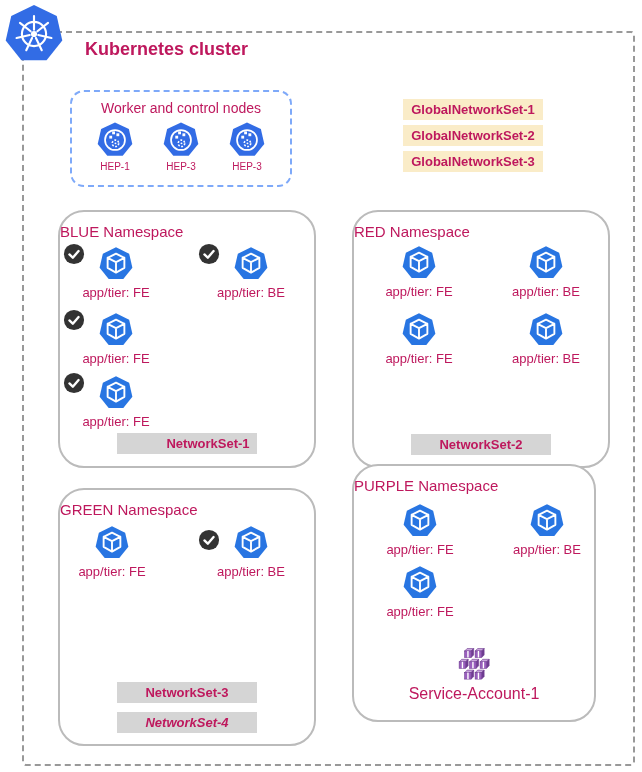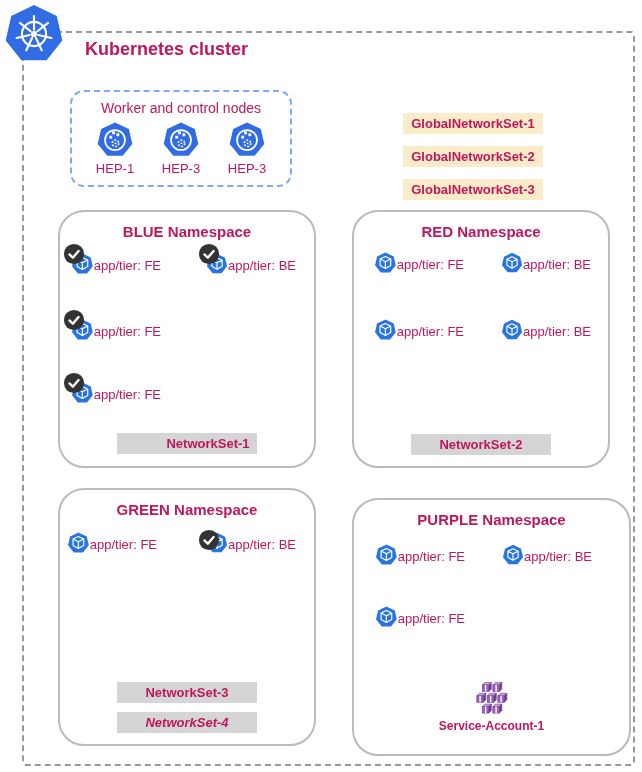--- a/index.html
+++ b/index.html
@@ -16,43 +16,43 @@
     border:2px dashed var(--frame-border);border-radius:4px;}
   .logo{position:absolute;left:3px;top:3px;width:62px;height:62px;}
   .cluster-title{position:absolute;left:85px;top:39px;font-size:18px;font-weight:bold;}
 
   .worker-box{position:absolute;left:70px;top:90px;width:222px;height:97px;
     border:2px dashed var(--worker-border);border-radius:14px;background:#fff;}
   .worker-title{text-align:center;margin-top:8px;font-size:14px;}
   .nodes-row{display:flex;justify-content:space-around;padding:0 10px;margin-top:5px;}
   .node{display:flex;flex-direction:column;align-items:center;}
   .node svg{width:38px;height:38px;}
-  .node-label{font-size:13px;margin-top:2px;}
-
-  .gns{position:absolute;left:403px;top:99px;display:flex;flex-direction:column;gap:12px;margin-top:14px;}
+  .node-label{font-size:10px;margin-top:2px;}
+
+  .gns{position:absolute;left:403px;top:99px;display:flex;flex-direction:column;gap:5px;}
   .gns-item{width:140px;height:21px;line-height:21px;text-align:center;
     font-weight:bold;font-size:13px;background:var(--global-set-bg);}
 
   .ns-box{position:absolute;background:#fff;border:2px solid var(--namespace-border);
     border-radius:26px;}
-  .ns-title{text-align:center;margin-top:11px;font-size:15px;font-weight:bold;}
-
-  .pod{position:absolute;width:90px;display:flex;align-items:center;}
+  .ns-title{text-align:left;margin-top:11px;font-size:15px;font-weight:normal;}
+
+  .pod{position:absolute;width:90px;display:flex;flex-direction:column;align-items:center;}
   .pod-icon{width:36px;height:36px;}
   .pod-label{font-size:13px;margin-top:3px;white-space:nowrap;}
   .check{position:absolute;left:-8px;top:-3px;width:22px;height:22px;}
 
   .nset{position:absolute;left:50%;transform:translateX(-50%);width:140px;height:21px;
     line-height:21px;text-align:center;font-weight:bold;font-size:13px;
     background:var(--network-set-bg);}
 
   .sa{position:absolute;left:50%;transform:translateX(-50%);top:182px;
     display:flex;flex-direction:column;align-items:center;}
   .sa svg{width:37px;height:32px;}
-  .sa-label{font-weight:bold;font-size:12px;margin-top:5px;white-space:nowrap;}
+  .sa-label{font-weight:normal;font-size:16px;margin-top:5px;white-space:nowrap;}
 
   .svg-defs{position:absolute;width:0;height:0;overflow:hidden;}
 </style>
 </head>
 <body>
 
 <svg class="svg-defs" aria-hidden="true">
   <defs>
     <symbol id="pod-hept" viewBox="0 0 40 40">
       <polygon points="20,1.5 34.6,8.5 38.2,24.1 28.1,36.7 11.9,36.7 1.8,24.1 5.4,8.5" style="fill:var(--pod-blue,#2875E2)"></polygon>
@@ -227,21 +227,21 @@
         </svg>
       <svg class="pod-icon">
           <use href="#pod-hept"></use>
         </svg>
       <div class="pod-label">app/tier: BE</div>
     </div>
     <div class="nset" style="top:192px;">NetworkSet-3</div>
     <div class="nset" style="top:222px;font-style:italic;">NetworkSet-4</div>
   </div>
 
-  <div class="ns-box" style="left:352px;top:498px;width:279px;height:258px;">
+  <div class="ns-box" style="left:352px;top:464px;width:244px;height:258px;">
     <div class="ns-title">PURPLE Namespace</div>
     <div class="pod" style="left:21px;top:37px;">
       <svg class="pod-icon">
           <use href="#pod-hept"></use>
         </svg>
       <div class="pod-label">app/tier: FE</div>
     </div>
     <div class="pod" style="left:148px;top:37px;">
       <svg class="pod-icon">
           <use href="#pod-hept"></use>

